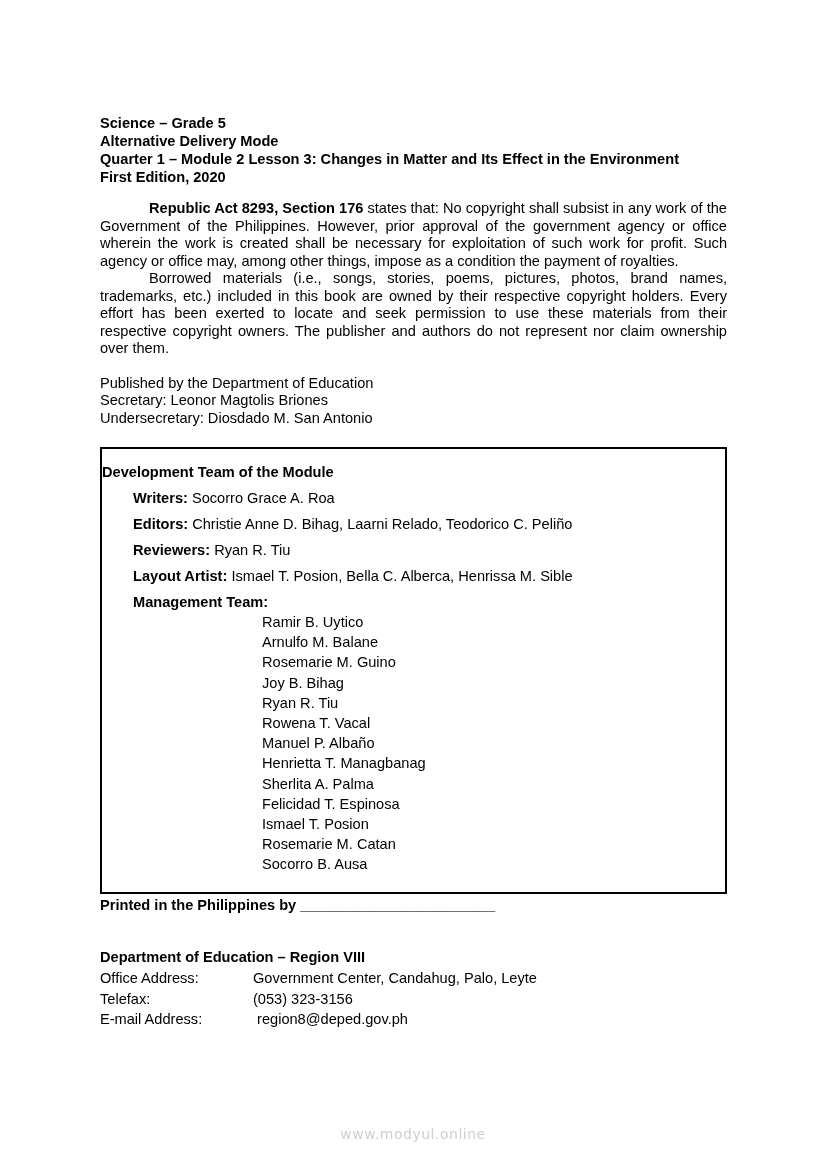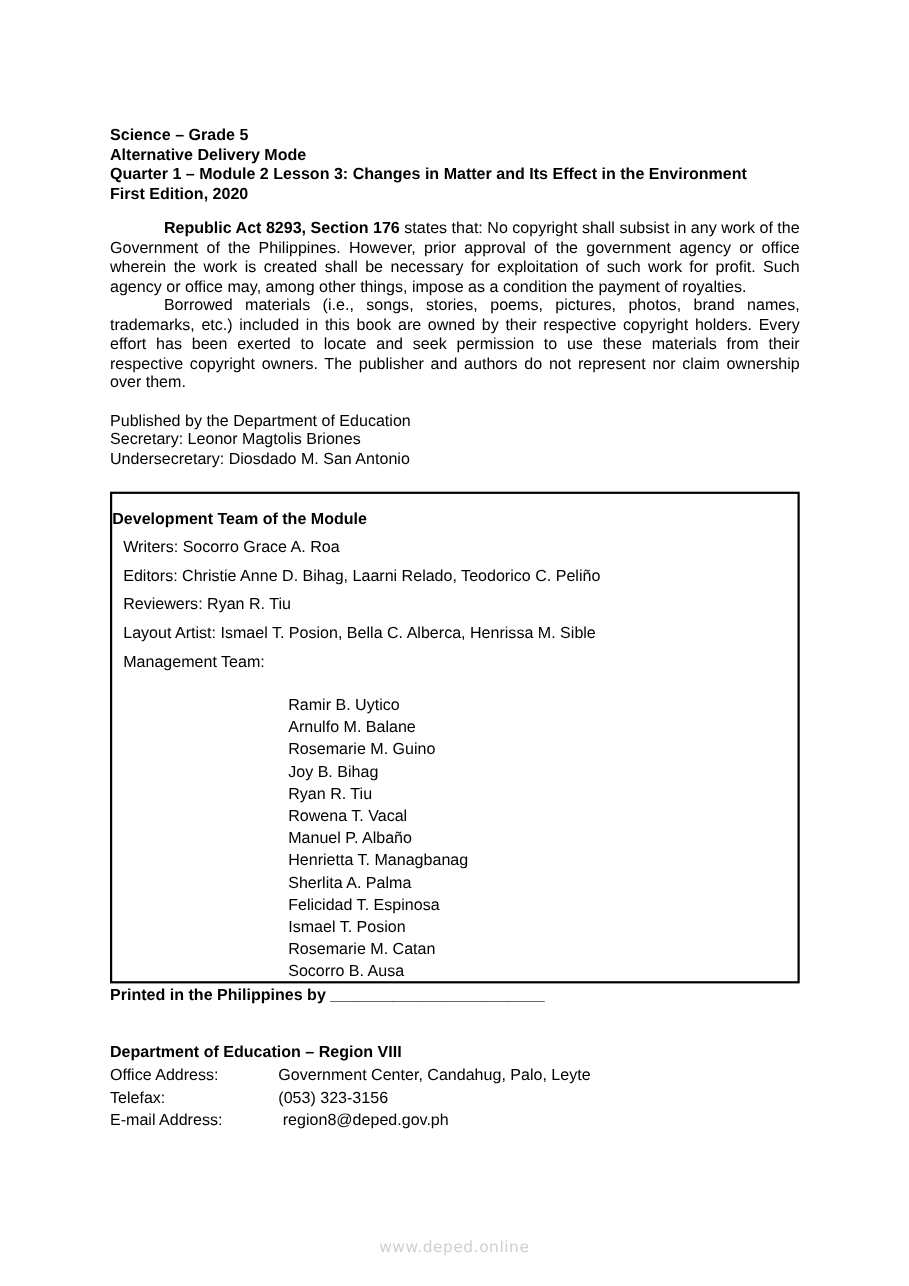--- a/index.html
+++ b/index.html
@@ -14,22 +14,22 @@
     .indent { text-indent: 49px; }
     #copyright { margin-top: 14px; }
     #borrowed { }
     #publisher { margin-top: 17px; line-height: 17.5px; }
     .team-box {
       position: absolute; left: 100px; top: 447px; width: 623px; height: 443px;
       border: 2px solid #000; box-sizing: content-box;
     }
     .team-title { text-align: left; font-weight: bold; margin-top: 15px; line-height: 17px; }
     .team-row { margin-left: 10px; line-height: 17px; margin-top: 9px; }
-    .team-row b { font-weight: normal; }
-    .mgmt-list { margin-left: 160px; margin-top: 20px; line-height: 20.2px; }
+    .team-row b { font-weight: bold; margin-left: 21px; }
+    .mgmt-list { margin-left: 160px; margin-top: 1px; line-height: 20.2px; }
     .printed { position: absolute; left: 100px; top: 897px; font-weight: bold; }
     .region { position: absolute; left: 100px; top: 949px; font-weight: bold; }
     .contact { position: absolute; left: 100px; top: 968px; line-height: 20.5px; }
     .contact-row { display: flex; }
     .contact-label { width: 153px; }
     .watermark {
       position: absolute; left: 0; width: 826px; top: 1126px; text-align: center;
       font-family: "DejaVu Sans", sans-serif; font-size: 14px; color: #cfcfcf; letter-spacing: 0.5px;
     }
   </style>
@@ -90,13 +90,13 @@
   <div class="contact-row">
     <span class="contact-label">Telefax:</span>
     <span>(053) 323-3156</span>
   </div>
   <div class="contact-row">
     <span class="contact-label">E-mail Address:</span>
     <span style="white-space:pre"> region8@deped.gov.ph</span>
   </div>
 </div>
 
-<div class="watermark">www.deped.online</div>
+<div class="watermark">www.modyul.online</div>
 
 </body></html>

